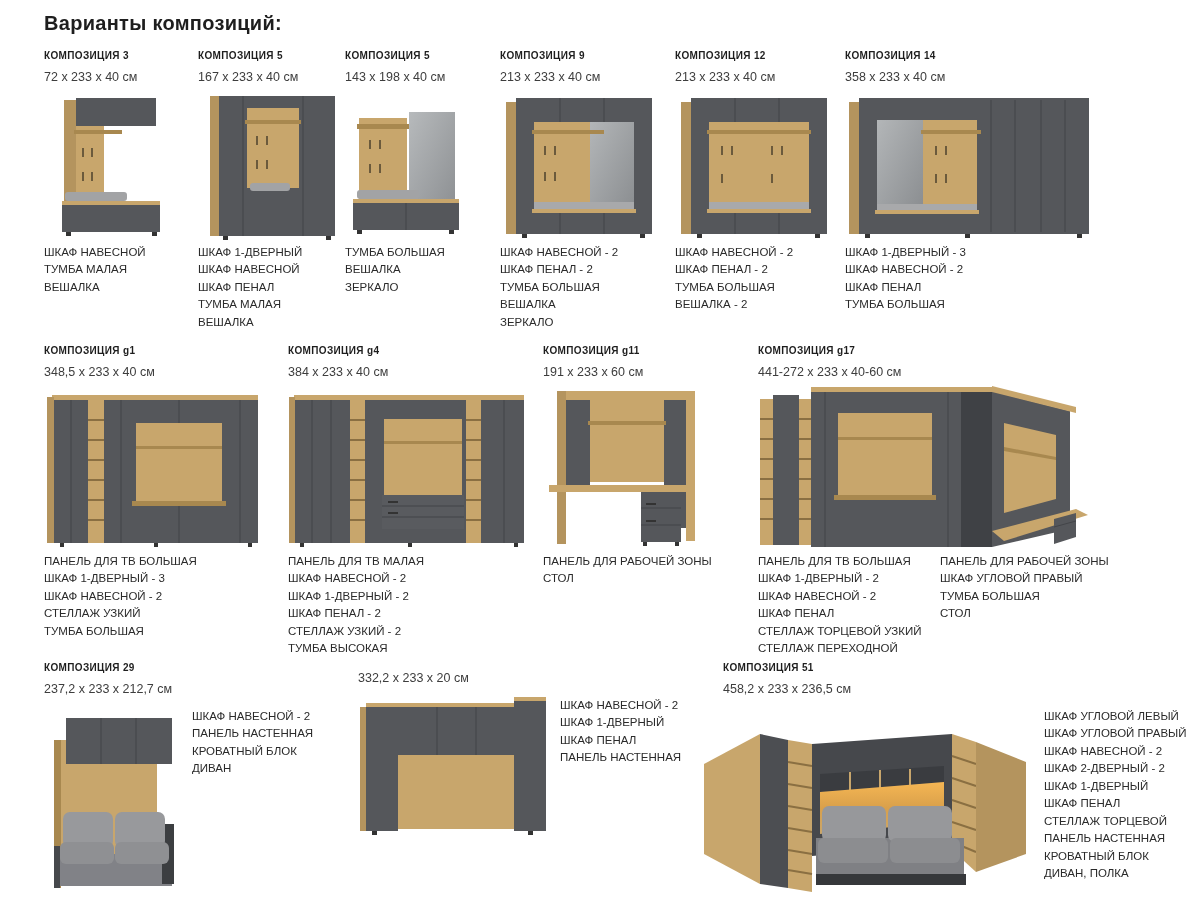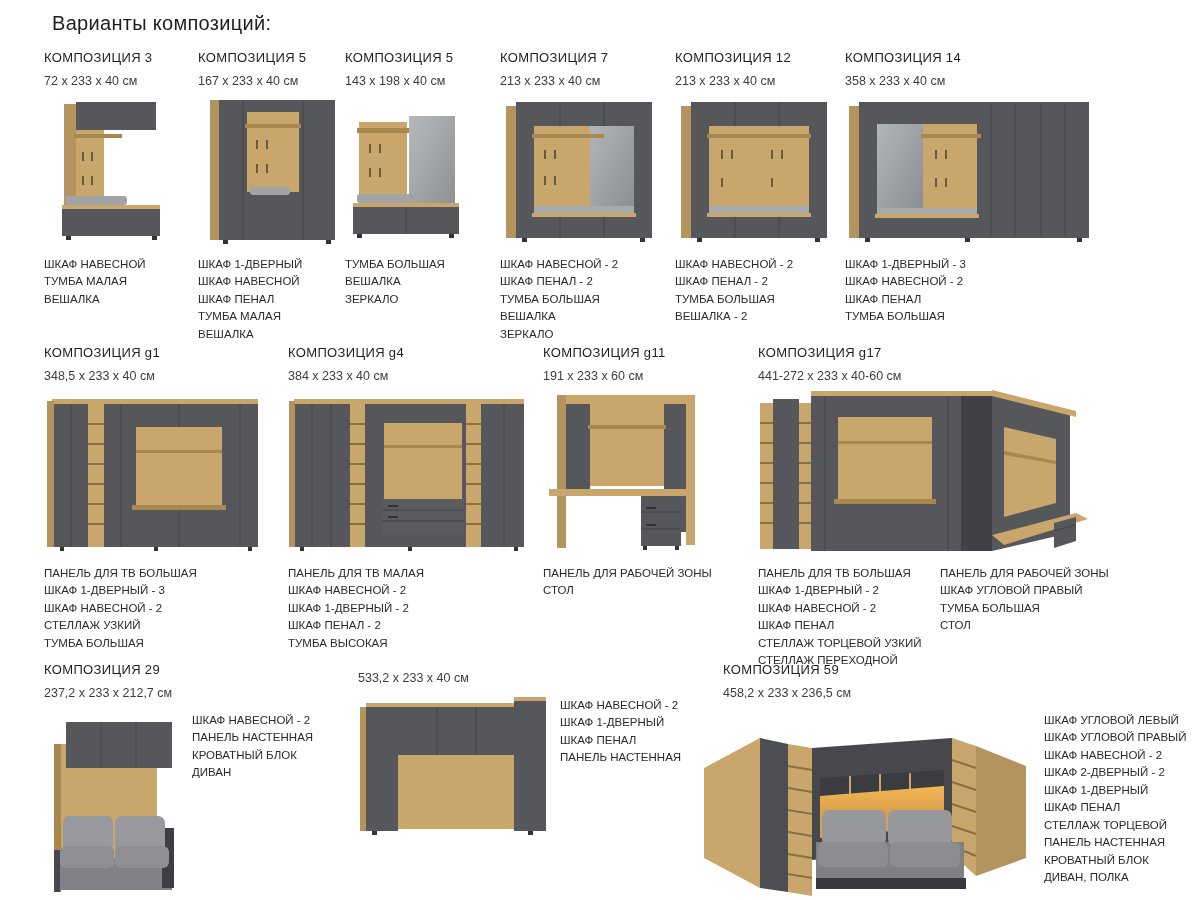--- a/index.html
+++ b/index.html
@@ -1,26 +1,26 @@
 <!DOCTYPE html>
 <html><head>
 <meta charset="utf-8">
 <style>
   *{margin:0;padding:0;box-sizing:border-box}
   html,body{background:#fff}
   body{width:1200px;height:900px;position:relative;overflow:hidden;
        font-family:"Liberation Sans",sans-serif;color:#1e1e1e}
-  .page-title{position:absolute;left:52px;top:12px;font-size:20px;font-weight:400;letter-spacing:.3px}
+  .page-title{position:absolute;left:44px;top:12px;font-size:20px;font-weight:700;letter-spacing:.3px}
   .comp{position:absolute}
-  .comp h3{font-size:13px;font-weight:400;letter-spacing:.35px;white-space:nowrap}
+  .comp h3{font-size:10px;font-weight:700;letter-spacing:.35px;white-space:nowrap}
   .comp .dims{font-size:12.5px;color:#3d3d3d;margin-top:9px;white-space:nowrap}
   .imgbox{display:flex;align-items:flex-end;margin-top:6px}
   .row1 .imgbox{height:150px}
   .row2 .imgbox{height:164px}
-  ul.items{list-style:none;margin-top:12px;font-size:11.5px;line-height:1.52;color:#2a2a2a}
+  ul.items{list-style:none;margin-top:4px;font-size:11.5px;line-height:1.52;color:#2a2a2a}
   ul.items li{white-space:nowrap}
   .hlist{display:flex}
   .hlist ul.items:first-child{width:182px}
   .sideflex{display:flex;margin-top:10px}
   .sideflex ul.items{margin:2px 0 0 12px}
   .ml14{margin-left:14px}.ml23{margin-left:23px}
   svg{display:block}
 </style>
 </head>
 <body>
@@ -117,21 +117,21 @@
     </svg>
   </div>
   <ul class="items">
     <li>ТУМБА БОЛЬШАЯ</li>
     <li>ВЕШАЛКА</li>
     <li>ЗЕРКАЛО</li>
   </ul>
 </section>
 
 <section class="comp row1" style="left:500px;top:50px;width:165px">
-  <h3>КОМПОЗИЦИЯ 7</h3>
+  <h3>КОМПОЗИЦИЯ 9</h3>
   <p class="dims">213 x 233 x 40 см</p>
   <div class="imgbox">
     <svg width="160" height="148" viewBox="0 0 160 148">
       <defs>
           <linearGradient id="m9" x1="0" y1="0" x2="1" y2="1">
         <stop offset="0" stop-color="#b3b6b8"></stop>
             <stop offset="1" stop-color="#8a8d90"></stop>
           </linearGradient>
         </defs>
       <rect x="6" y="10" width="10" height="132" fill="#b4945e"></rect>
@@ -316,20 +316,21 @@
       <rect x="12" y="154" width="4" height="4" fill="#333"></rect>
         <rect x="120" y="154" width="4" height="4" fill="#333"></rect>
         <rect x="226" y="154" width="4" height="4" fill="#333"></rect>
     </svg>
   </div>
   <ul class="items">
     <li>ПАНЕЛЬ ДЛЯ ТВ МАЛАЯ</li>
     <li>ШКАФ НАВЕСНОЙ - 2</li>
     <li>ШКАФ 1-ДВЕРНЫЙ - 2</li>
     <li>ШКАФ ПЕНАЛ - 2</li>
+    <li>СТЕЛЛАЖ УЗКИЙ - 2</li>
     <li>ТУМБА ВЫСОКАЯ</li>
   </ul>
 </section>
 
 <section class="comp row2" style="left:543px;top:345px;width:200px">
   <h3>КОМПОЗИЦИЯ g11</h3>
   <p class="dims">191 x 233 x 60 см</p>
   <div class="imgbox">
     <svg width="160" height="164" viewBox="0 0 160 164">
       <rect x="14" y="6" width="138" height="9" fill="#c8a66c"></rect>
@@ -444,21 +445,21 @@
     <ul class="items">
       <li>ШКАФ НАВЕСНОЙ - 2</li>
       <li>ПАНЕЛЬ НАСТЕННАЯ</li>
       <li>КРОВАТНЫЙ БЛОК</li>
       <li>ДИВАН</li>
     </ul>
   </div>
 </section>
 
 <section class="comp" style="left:358px;top:662px;width:320px">
-  <p class="dims">533,2 x 233 x 40 см</p>
+  <p class="dims">332,2 x 233 x 20 см</p>
   <div class="sideflex">
     <div>
       <svg width="190" height="148" viewBox="0 0 190 148">
         <rect x="2" y="12" width="6" height="124" fill="#b4945e"></rect>
         <rect x="8" y="8" width="148" height="4" fill="#c8a66c"></rect>
         <rect x="8" y="12" width="32" height="124" fill="#55575b"></rect>
         <rect x="40" y="12" width="116" height="48" fill="#55575b"></rect>
         <line x1="79" y1="12" x2="79" y2="60" stroke="#434549"></line>
         <line x1="118" y1="12" x2="118" y2="60" stroke="#434549"></line>
         <rect x="156" y="2" width="32" height="4" fill="#c8a66c"></rect>
@@ -471,21 +472,21 @@
     <ul class="items">
       <li>ШКАФ НАВЕСНОЙ - 2</li>
       <li>ШКАФ 1-ДВЕРНЫЙ</li>
       <li>ШКАФ ПЕНАЛ</li>
       <li>ПАНЕЛЬ НАСТЕННАЯ</li>
     </ul>
   </div>
 </section>
 
 <section class="comp" style="left:700px;top:662px;width:480px">
-  <h3 class="ml23">КОМПОЗИЦИЯ 59</h3>
+  <h3 class="ml23">КОМПОЗИЦИЯ 51</h3>
   <p class="dims ml23">458,2 x 233 x 236,5 см</p>
   <div class="sideflex">
     <div>
       <svg width="332" height="200" viewBox="0 0 332 200">
         <defs>
             <linearGradient id="g85" x1="0" y1="0" x2="0" y2="1">
           <stop offset="0" stop-color="#f5b653"></stop>
               <stop offset="0.5" stop-color="#d9a04b"></stop>
               <stop offset="1" stop-color="#c8a66c"></stop>
             </linearGradient>

